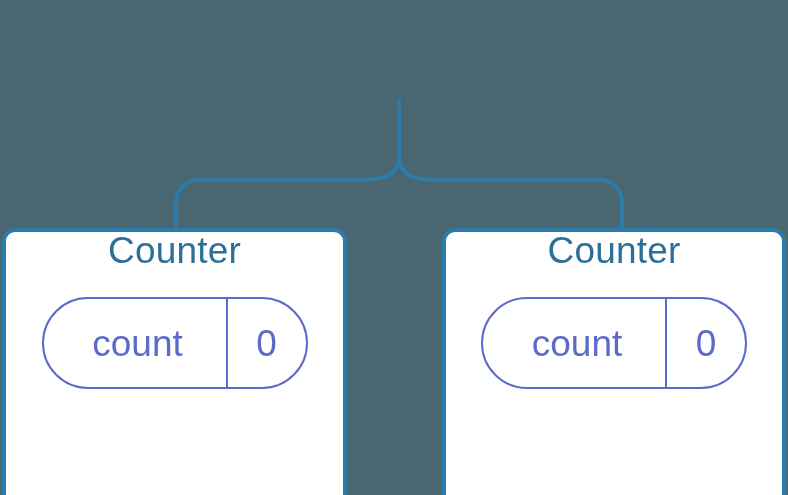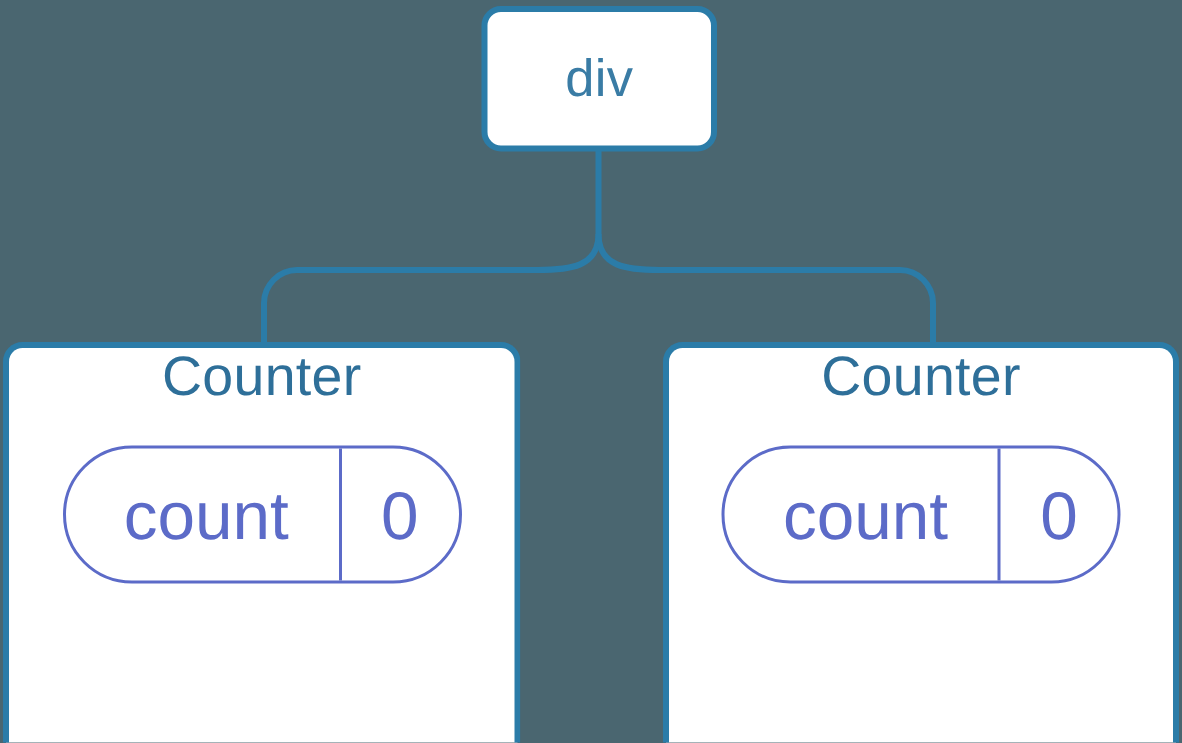--- a/index.html
+++ b/index.html
@@ -96,21 +96,21 @@
     background: #ffffff;
     display: flex;
     align-items: stretch;
   }
   .pill-key,
   .pill-value {
     display: flex;
     align-items: center;
     justify-content: center;
     color: #5c6bc8;
-    font-size: 45px;
+    font-size: 37px;
     line-height: 1;
     font-weight: 400;
   }
   .pill-key {
     flex: 0 0 176px;
     padding-left: 6px;
   }
   .pill-divider {
     width: 2px;
     background: #5c6bc8;
@@ -129,23 +129,20 @@
     <g fill="none" stroke="#2b7ca8" stroke-width="4" stroke-linecap="butt">
 
       <path d="M 399 100 L 399 156"></path>
 
       <path d="M 399 156 C 399 178, 380 180, 358 180 L 198 180 C 186 180, 176 190, 176 202 L 176 230"></path>
 
       <path d="M 399 156 C 399 178, 418 180, 440 180 L 600 180 C 612 180, 622 190, 622 202 L 622 230"></path>
     </g>
   </svg>
 
-  <div class="node" id="node-root">
-    <span class="root-label">div</span>
-  </div>
 
   <div class="node node-child" id="node-child-0">
     <span class="child-title">Counter</span>
     <div class="state-pill">
       <span class="pill-key">count</span>
       <span class="pill-divider"></span>
       <span class="pill-value">0</span>
     </div>
   </div>
 

